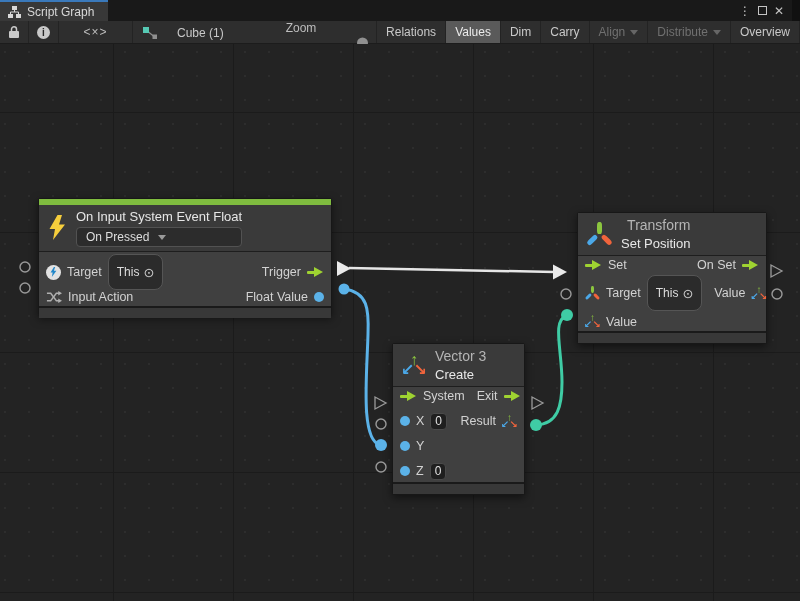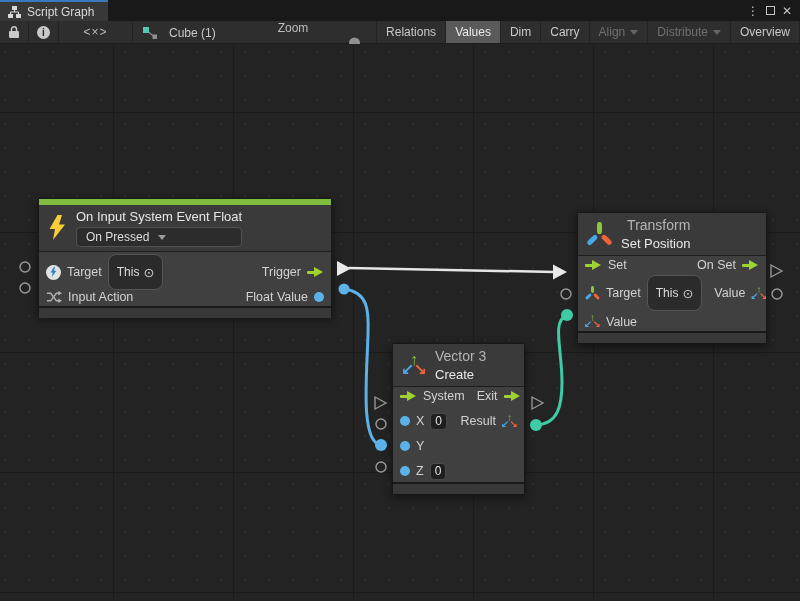--- a/index.html
+++ b/index.html
@@ -4,36 +4,36 @@
 <style>
   * { margin:0; padding:0; box-sizing:border-box; }
   html,body { background:#111; }
   #app {
     position:relative; width:800px; height:601px; overflow:hidden;
     font-family:"Liberation Sans","DejaVu Sans",sans-serif;
     color:#d0d0d0; font-size:12px; user-select:none;
   }
 
   
-  .tabbar { position:absolute; top:0; left:0; right:0; height:21px; background:#191919; display:flex; align-items:stretch; }
+  .tabbar { position:absolute; top:0; left:0; right:8px; height:21px; background:#191919; display:flex; align-items:stretch; }
   .tab { display:flex; align-items:center; gap:6px; padding:0 14px 0 8px; background:#383838; border-top:2px solid #3A79BB; color:#d8d8d8; font-size:12px; }
   .win-controls { margin-left:auto; display:flex; align-items:center; gap:7px; padding-right:8px; color:#c4c4c4; }
   .win-controls .glyph { font-size:12px; line-height:1; cursor:default; }
   .maxbox { width:9px; height:9px; border:1.5px solid #c4c4c4; display:inline-block; }
 
   
   .toolbar { position:absolute; top:21px; left:0; right:0; height:23px; background:#2e2e2e; border-bottom:1px solid #1c1c1c; display:flex; align-items:stretch; font-size:12px; color:#c9c9c9; }
   .tbtn { display:flex; align-items:center; justify-content:center; padding:0 9px; border-right:1px solid #232323; white-space:nowrap; }
   .tbtn.icon-btn { padding:0 8px; }
   .tbtn.active { background:#5a5a5a; color:#ececec; }
   .tbtn.disabled { color:#707070; }
   .caret { width:0; height:0; border-left:4px solid transparent; border-right:4px solid transparent; border-top:5px solid #9a9a9a; display:inline-block; margin-left:5px; }
   .tbtn.disabled .caret { border-top-color:#666; }
   .tb-right { margin-left:auto; display:flex; align-items:stretch; border-left:1px solid #232323; }
-  .graph-chip { display:flex; align-items:center; gap:12px; padding:12px 10px; }
+  .graph-chip { display:flex; align-items:center; gap:20px; padding:12px 10px; }
   .zoom-group { display:flex; align-items:flex-start; gap:8px; padding-left:52px;flex-direction:column; }
   .slider { position:relative; width:80px; height:2px; background:#8a8a8a; border-radius:1px; }
   .slider .handle { position:absolute; right:-2px; top:50%; width:11px; height:11px; border-radius:50%; background:#909090; transform:translateY(-50%); }
   .info-circle { width:13px; height:13px; border-radius:50%; background:#c9c9c9; color:#272727; font-weight:bold; font-size:10px; display:flex; align-items:center; justify-content:center; }
 
   
   .canvas {
     position:absolute; top:44px; left:0; right:0; bottom:0;
     background-color:#232323;
     background-image:

